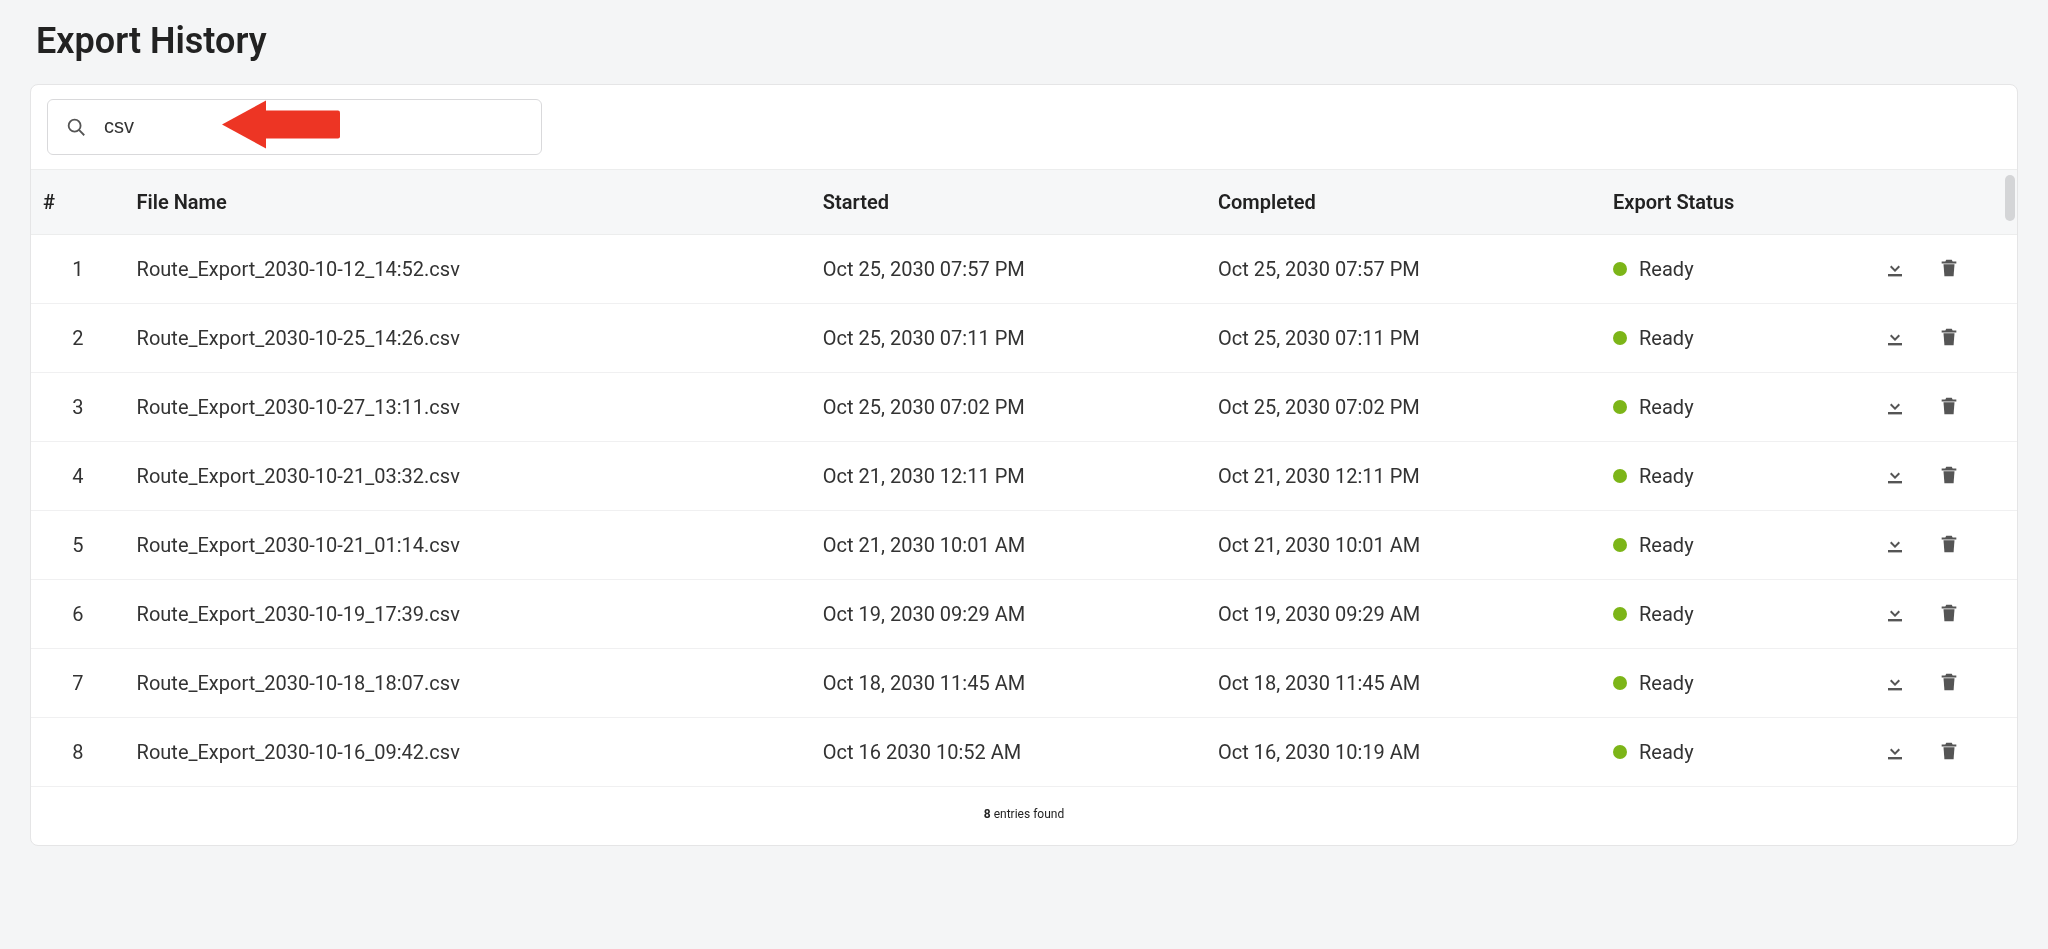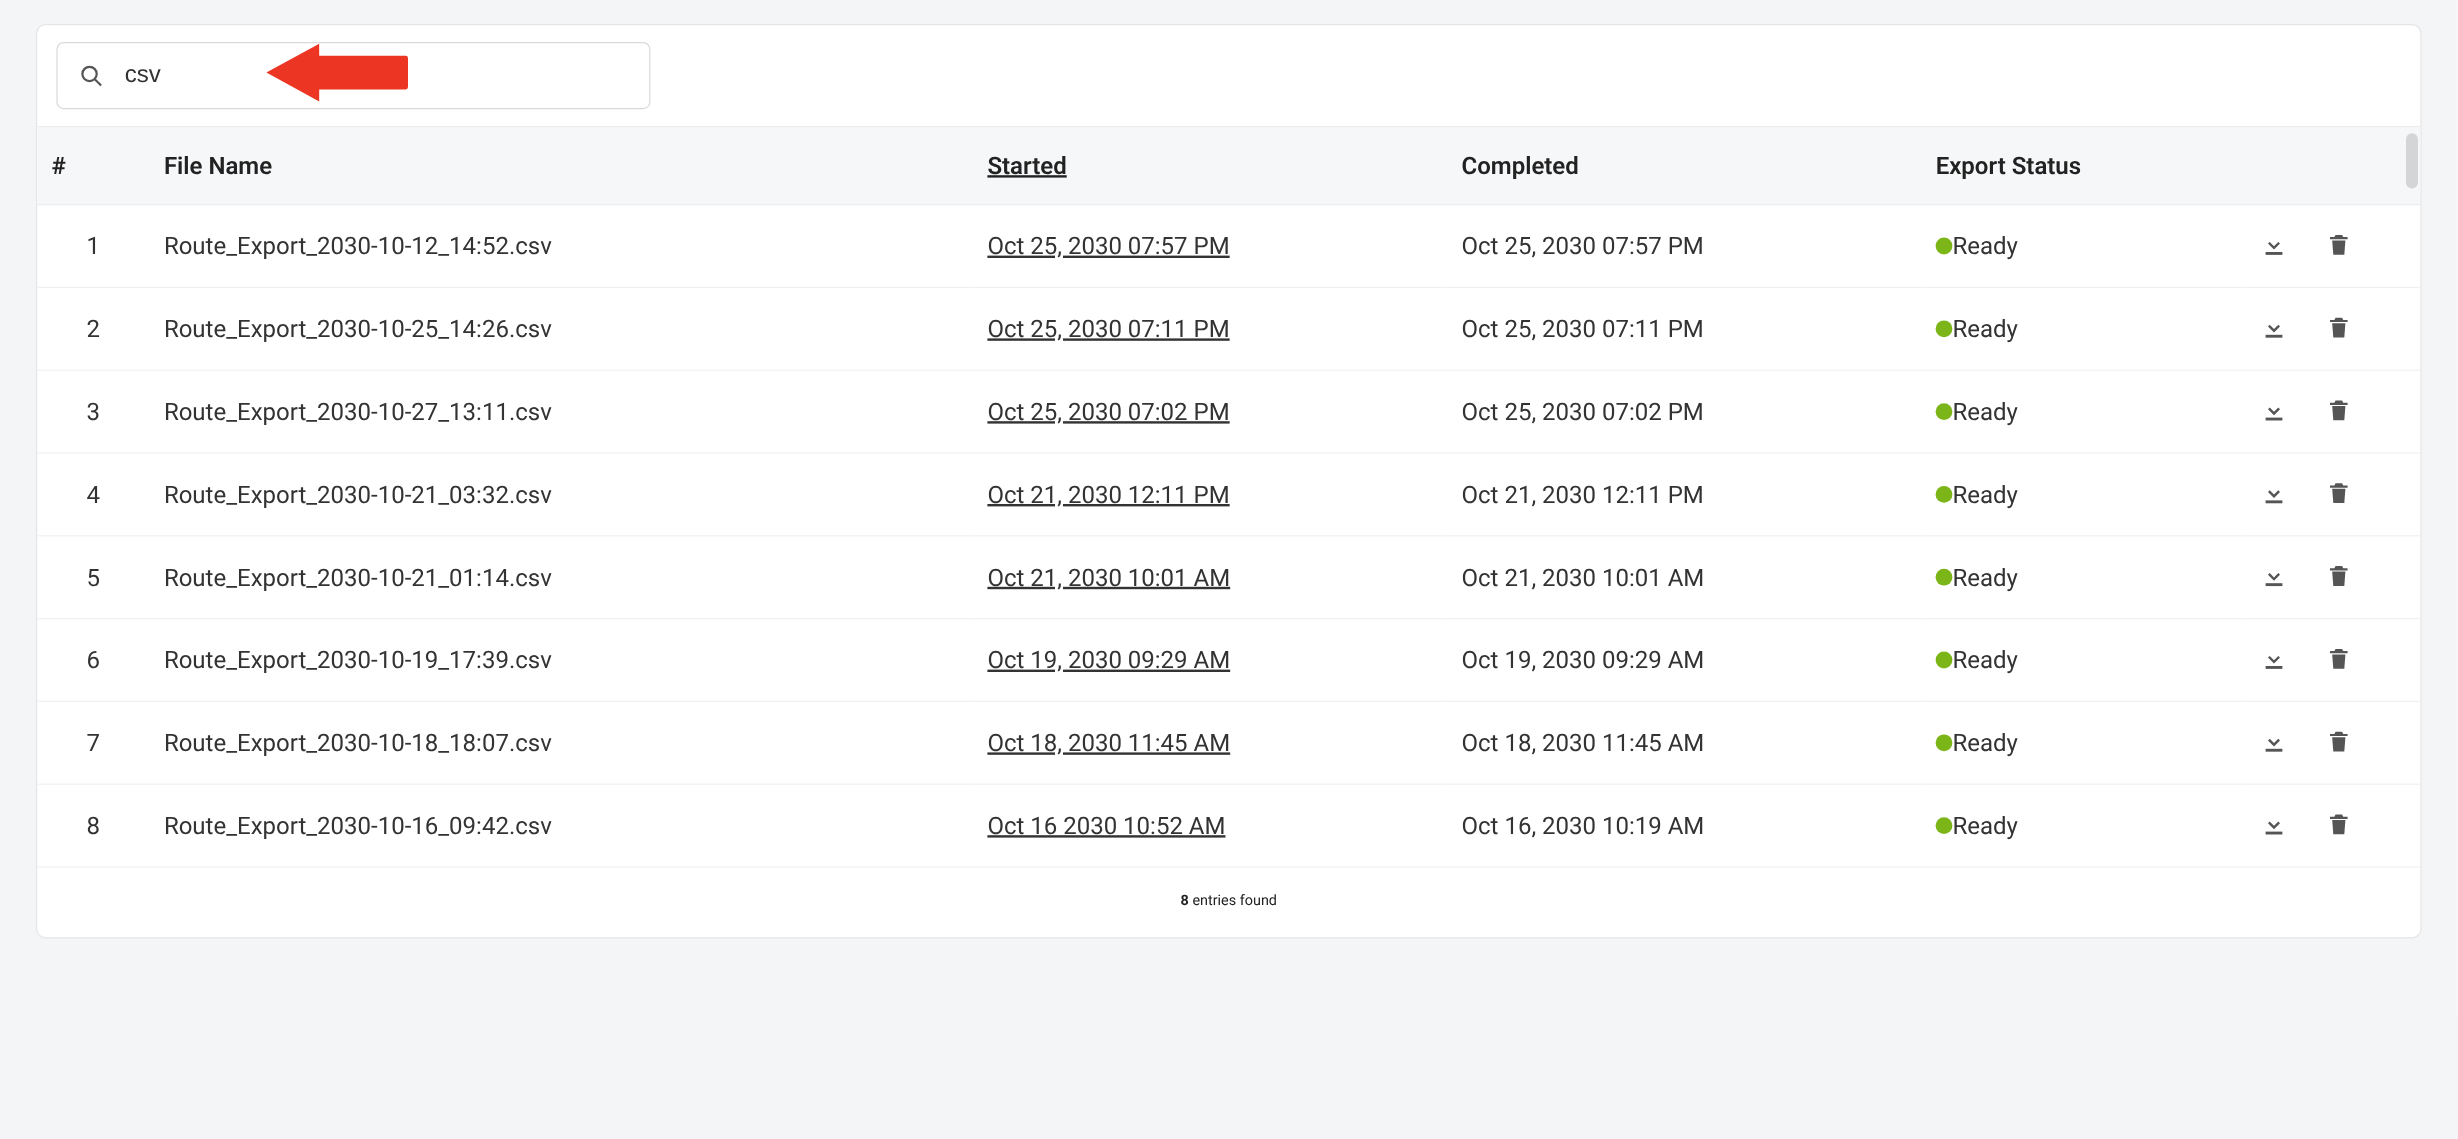--- a/index.html
+++ b/index.html
@@ -76,26 +76,26 @@
   }
   table.exports tbody td {
     padding: 22px 12px;
     border-bottom: 1px solid #f0f0f1;
     font-size: 20px;
     color: #333;
     vertical-align: middle;
   }
   .col-idx { width: 90px; text-align: center; color:#444; }
   .col-name { width: 660px; color:#333; }
-  .col-start { width: 380px; text-decoration: underline; }
+  .col-start { width: 380px; }
   .col-comp { width: 380px; }
   .col-status { width: 260px; }
   .col-actions { width: 140px; }
   thead .col-idx { font-weight:600; }
-  .status-cell { display: flex; align-items: center; gap: 0; }
+  .status-cell { display: flex; align-items: center; gap: 12px; }
   .status-dot {
     width: 14px; height: 14px; border-radius: 50%;
     background: #7cb518; display: inline-block;
   }
   .actions-cell { display: flex; align-items: center; gap: 30px; justify-content: flex-start; }
   .icon-btn {
     background: none; border: none; padding: 0; cursor: pointer;
     color: #555; width: 24px; height: 24px; display:flex; align-items:center; justify-content:center;
   }
   .footer-row td {
@@ -114,20 +114,21 @@
     height: 46px;
     background: #d4d5d7;
     border-radius: 6px;
   }
   .panel { position: relative; }
 </style>
 </head>
 <body>
 
 <div class="page">
+  <h1 class="page-title">Export History</h1>
 
   <div class="panel">
     <div class="scroll-thumb"></div>
 
     <div class="panel-top">
       <div class="search-wrap">
         <span class="search-icon">
           <svg viewBox="0 0 24 24" width="22" height="22" fill="none" stroke="currentColor" stroke-width="2">
             <circle cx="10.5" cy="10.5" r="6.5"></circle>
             <line x1="15.5" y1="15.5" x2="21" y2="21"></line>

